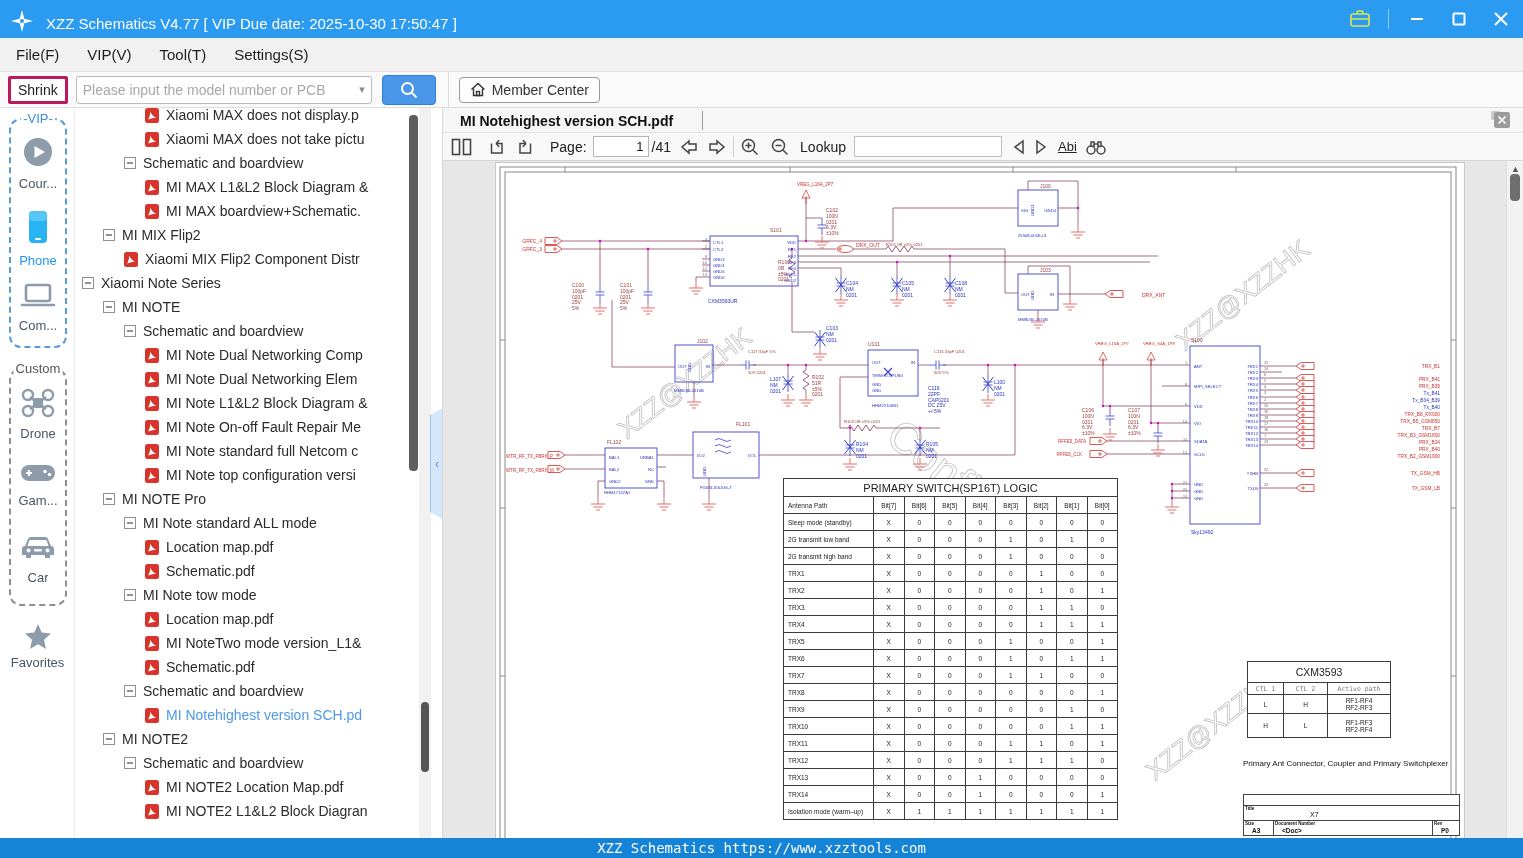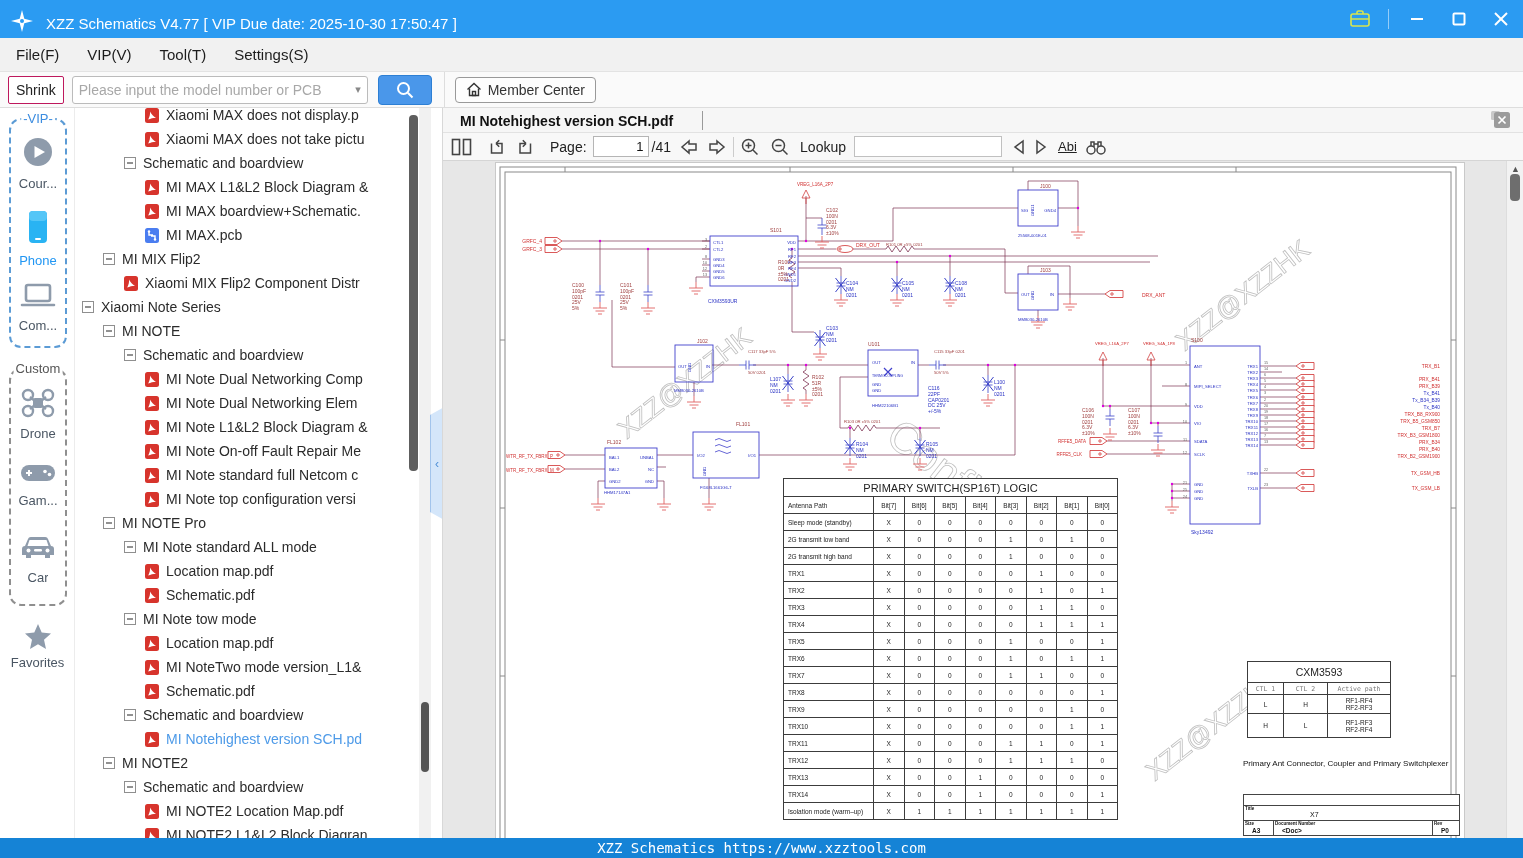--- a/index.html
+++ b/index.html
@@ -6,21 +6,21 @@
   html,body { width:1523px; height:858px; overflow:hidden; font-family:"Liberation Sans",sans-serif; background:#fff; }
   .titlebar { position:absolute; left:0; top:0; width:1523px; height:46px; background:#2b9bf2; color:#fff; display:flex; align-items:center; }
   .titlebar .logo { margin:0 12px 0 10px; }
   .titlebar .wtitle { font-size:15px; }
   .win-controls { position:absolute; right:8px; top:0; height:38px; display:flex; align-items:center; gap:14px; }
   .win-sep { width:1px; height:20px; background:rgba(255,255,255,.5); }
   .wbtn { width:28px; height:28px; display:flex; align-items:center; justify-content:center; cursor:pointer; }
   .menubar { position:absolute; left:0; top:38px; width:1523px; height:34px; background:#f1f1f1; border-bottom:1px solid #e3e3e3; display:flex; align-items:center; gap:28px; padding-left:16px; }
   .menubar span { font-size:15px; color:#1c1c1c; cursor:default; }
   .searchrow { position:absolute; left:0; top:72px; width:1523px; height:36px; background:#fafafa; border-bottom:1px solid #ddd; display:flex; align-items:center; }
-  .shrink { margin-left:8px; height:28px; padding:0 7px; background:#fff; border:1px solid #be185d; font-size:14px; color:#222; border-radius:2px; }
+  .shrink { margin-left:8px; height:28px; padding:0 7px; background:#fff; border:3px solid #be185d; font-size:14px; color:#222; border-radius:2px; }
   .searchbox { margin-left:8px; width:296px; height:28px; background:#fff; border:1px solid #bbb; border-radius:3px; display:flex; align-items:center; }
   .searchbox input { flex:1; border:0; outline:0; font-size:14px; padding:0 6px; color:#333; background:transparent; font-family:"Liberation Sans",sans-serif; }
   .searchbox input::placeholder { color:#a8a8a8; }
   .combo-arrow { padding:0 6px; color:#888; font-size:11px; }
   .searchbtn { margin-left:10px; width:54px; height:30px; background:#4a97ea; border:1px solid #2d7fd4; border-radius:4px; display:flex; align-items:center; justify-content:center; }
   .hdr-vsep { width:1px; height:36px; background:#ddd; margin-left:12px; }
   .member { margin-left:10px; height:26px; padding:0 10px; background:#fdfdfd; border:1px solid #999; border-radius:4px; display:flex; align-items:center; gap:6px; font-size:14px; color:#333; }
   .main { position:absolute; left:0; top:108px; width:1523px; height:730px; }
   
   .rail { position:absolute; left:0; top:0; width:75px; height:730px; background:#fff; border-right:1px solid #ececec; }
@@ -257,29 +257,20 @@
             <path d="M3.2 11.6 C4.8 8.6 5.3 5.8 5 3.6 C6.4 6.4 8.6 8.8 11 9.8 C8.4 9.9 5.4 10.7 3.2 11.6 Z" fill="#fff"></path>
           </svg>
           <span class="tlabel">MI MAX L1&amp;L2 Block Diagram &amp;</span>
         </div>
         <div class="tree-row" style="padding-left: 70px;">
           <svg width="14" height="15" viewBox="0 0 14 15">
             <rect x="0" y="0" width="14" height="15" rx="2.5" fill="#d7342c"></rect>
             <path d="M3.2 11.6 C4.8 8.6 5.3 5.8 5 3.6 C6.4 6.4 8.6 8.8 11 9.8 C8.4 9.9 5.4 10.7 3.2 11.6 Z" fill="#fff"></path>
           </svg>
           <span class="tlabel">MI MAX boardview+Schematic.</span>
-        </div>
-        <div class="tree-row" style="padding-left: 70px;">
-          <svg width="14" height="15" viewBox="0 0 14 15">
-            <rect x="0" y="0" width="14" height="15" rx="2.5" fill="#4a7df0"></rect>
-            <path d="M4 3.5 V7 H8 M10 11.5 V8 H6" stroke="#fff" stroke-width="1.4" fill="none"></path>
-            <circle cx="4" cy="3.5" r="1.2" fill="#fff"></circle>
-            <circle cx="10" cy="11.5" r="1.2" fill="#fff"></circle>
-          </svg>
-          <span class="tlabel">MI MAX.pcb</span>
         </div>
         <div class="tree-row" style="padding-left: 28px;">
           <svg width="12" height="12" viewBox="0 0 12 12">
             <rect x="0.5" y="0.5" width="11" height="11" fill="#fff" stroke="#8f8f8f"></rect>
             <line x1="3" y1="6" x2="9" y2="6" stroke="#555" stroke-width="1.3"></line>
           </svg>
           <span class="tlabel">MI MIX Flip2</span>
         </div>
         <div class="tree-row" style="padding-left: 49px;">
           <svg width="14" height="15" viewBox="0 0 14 15">

